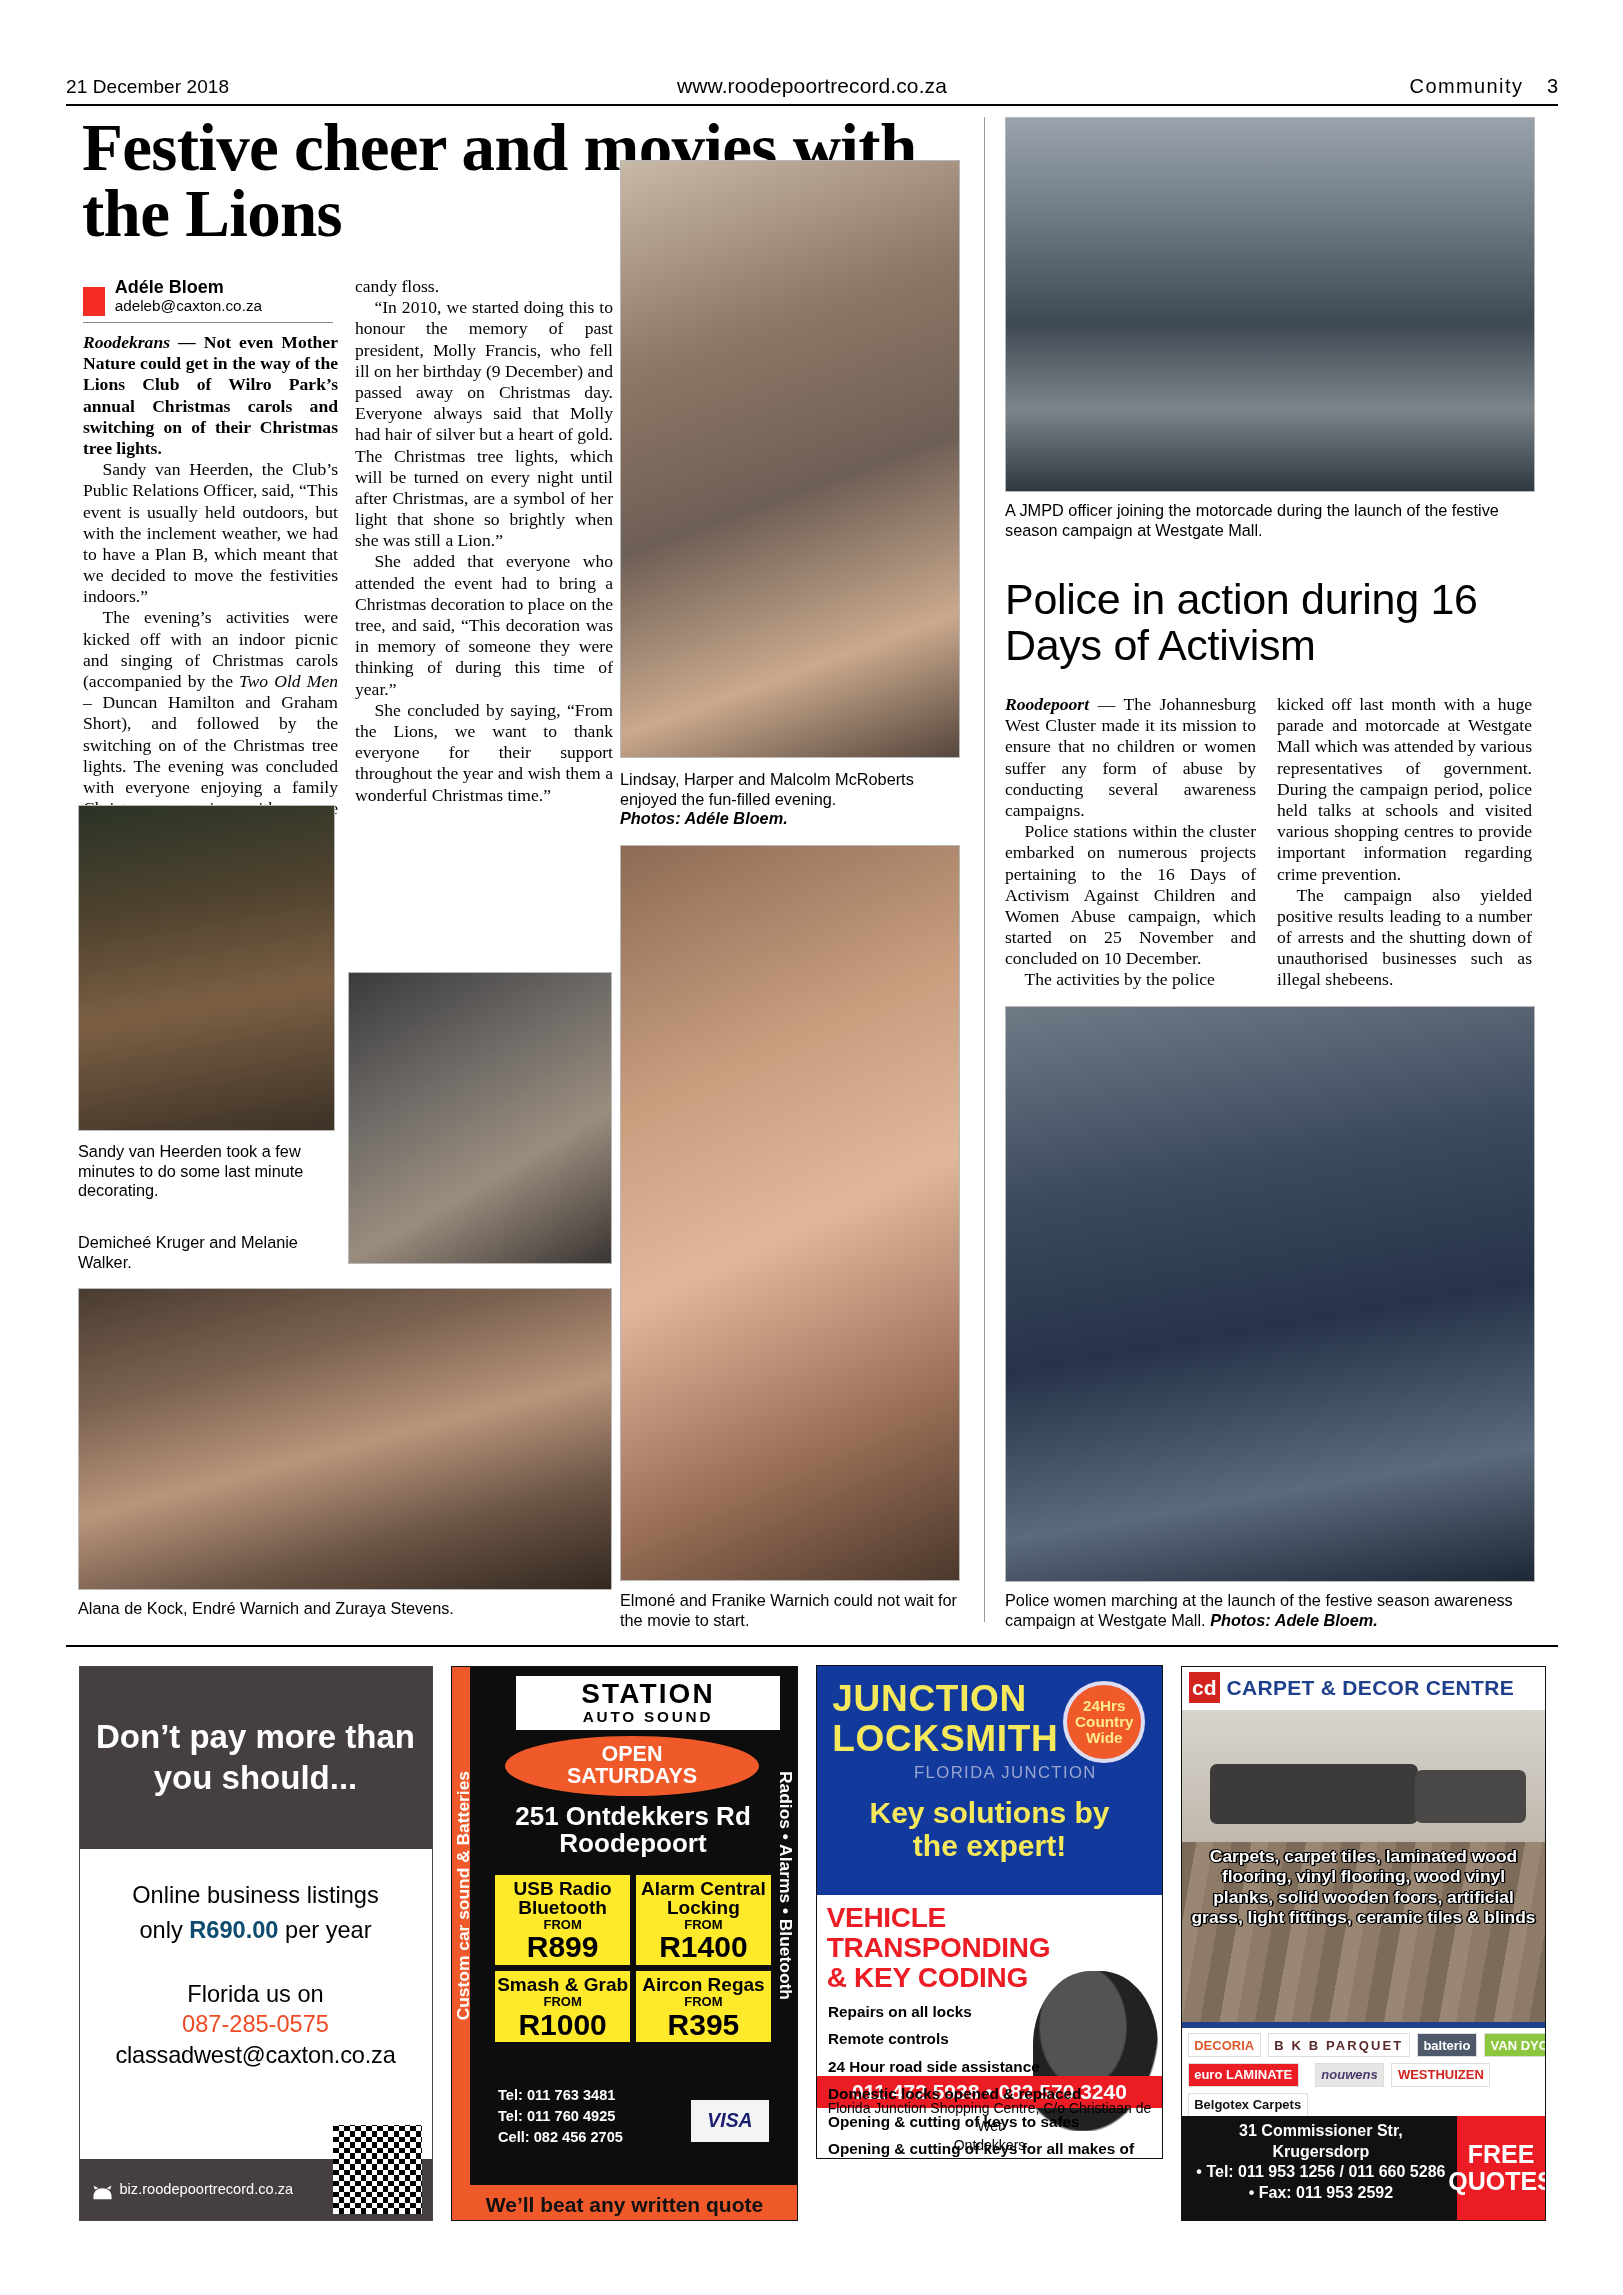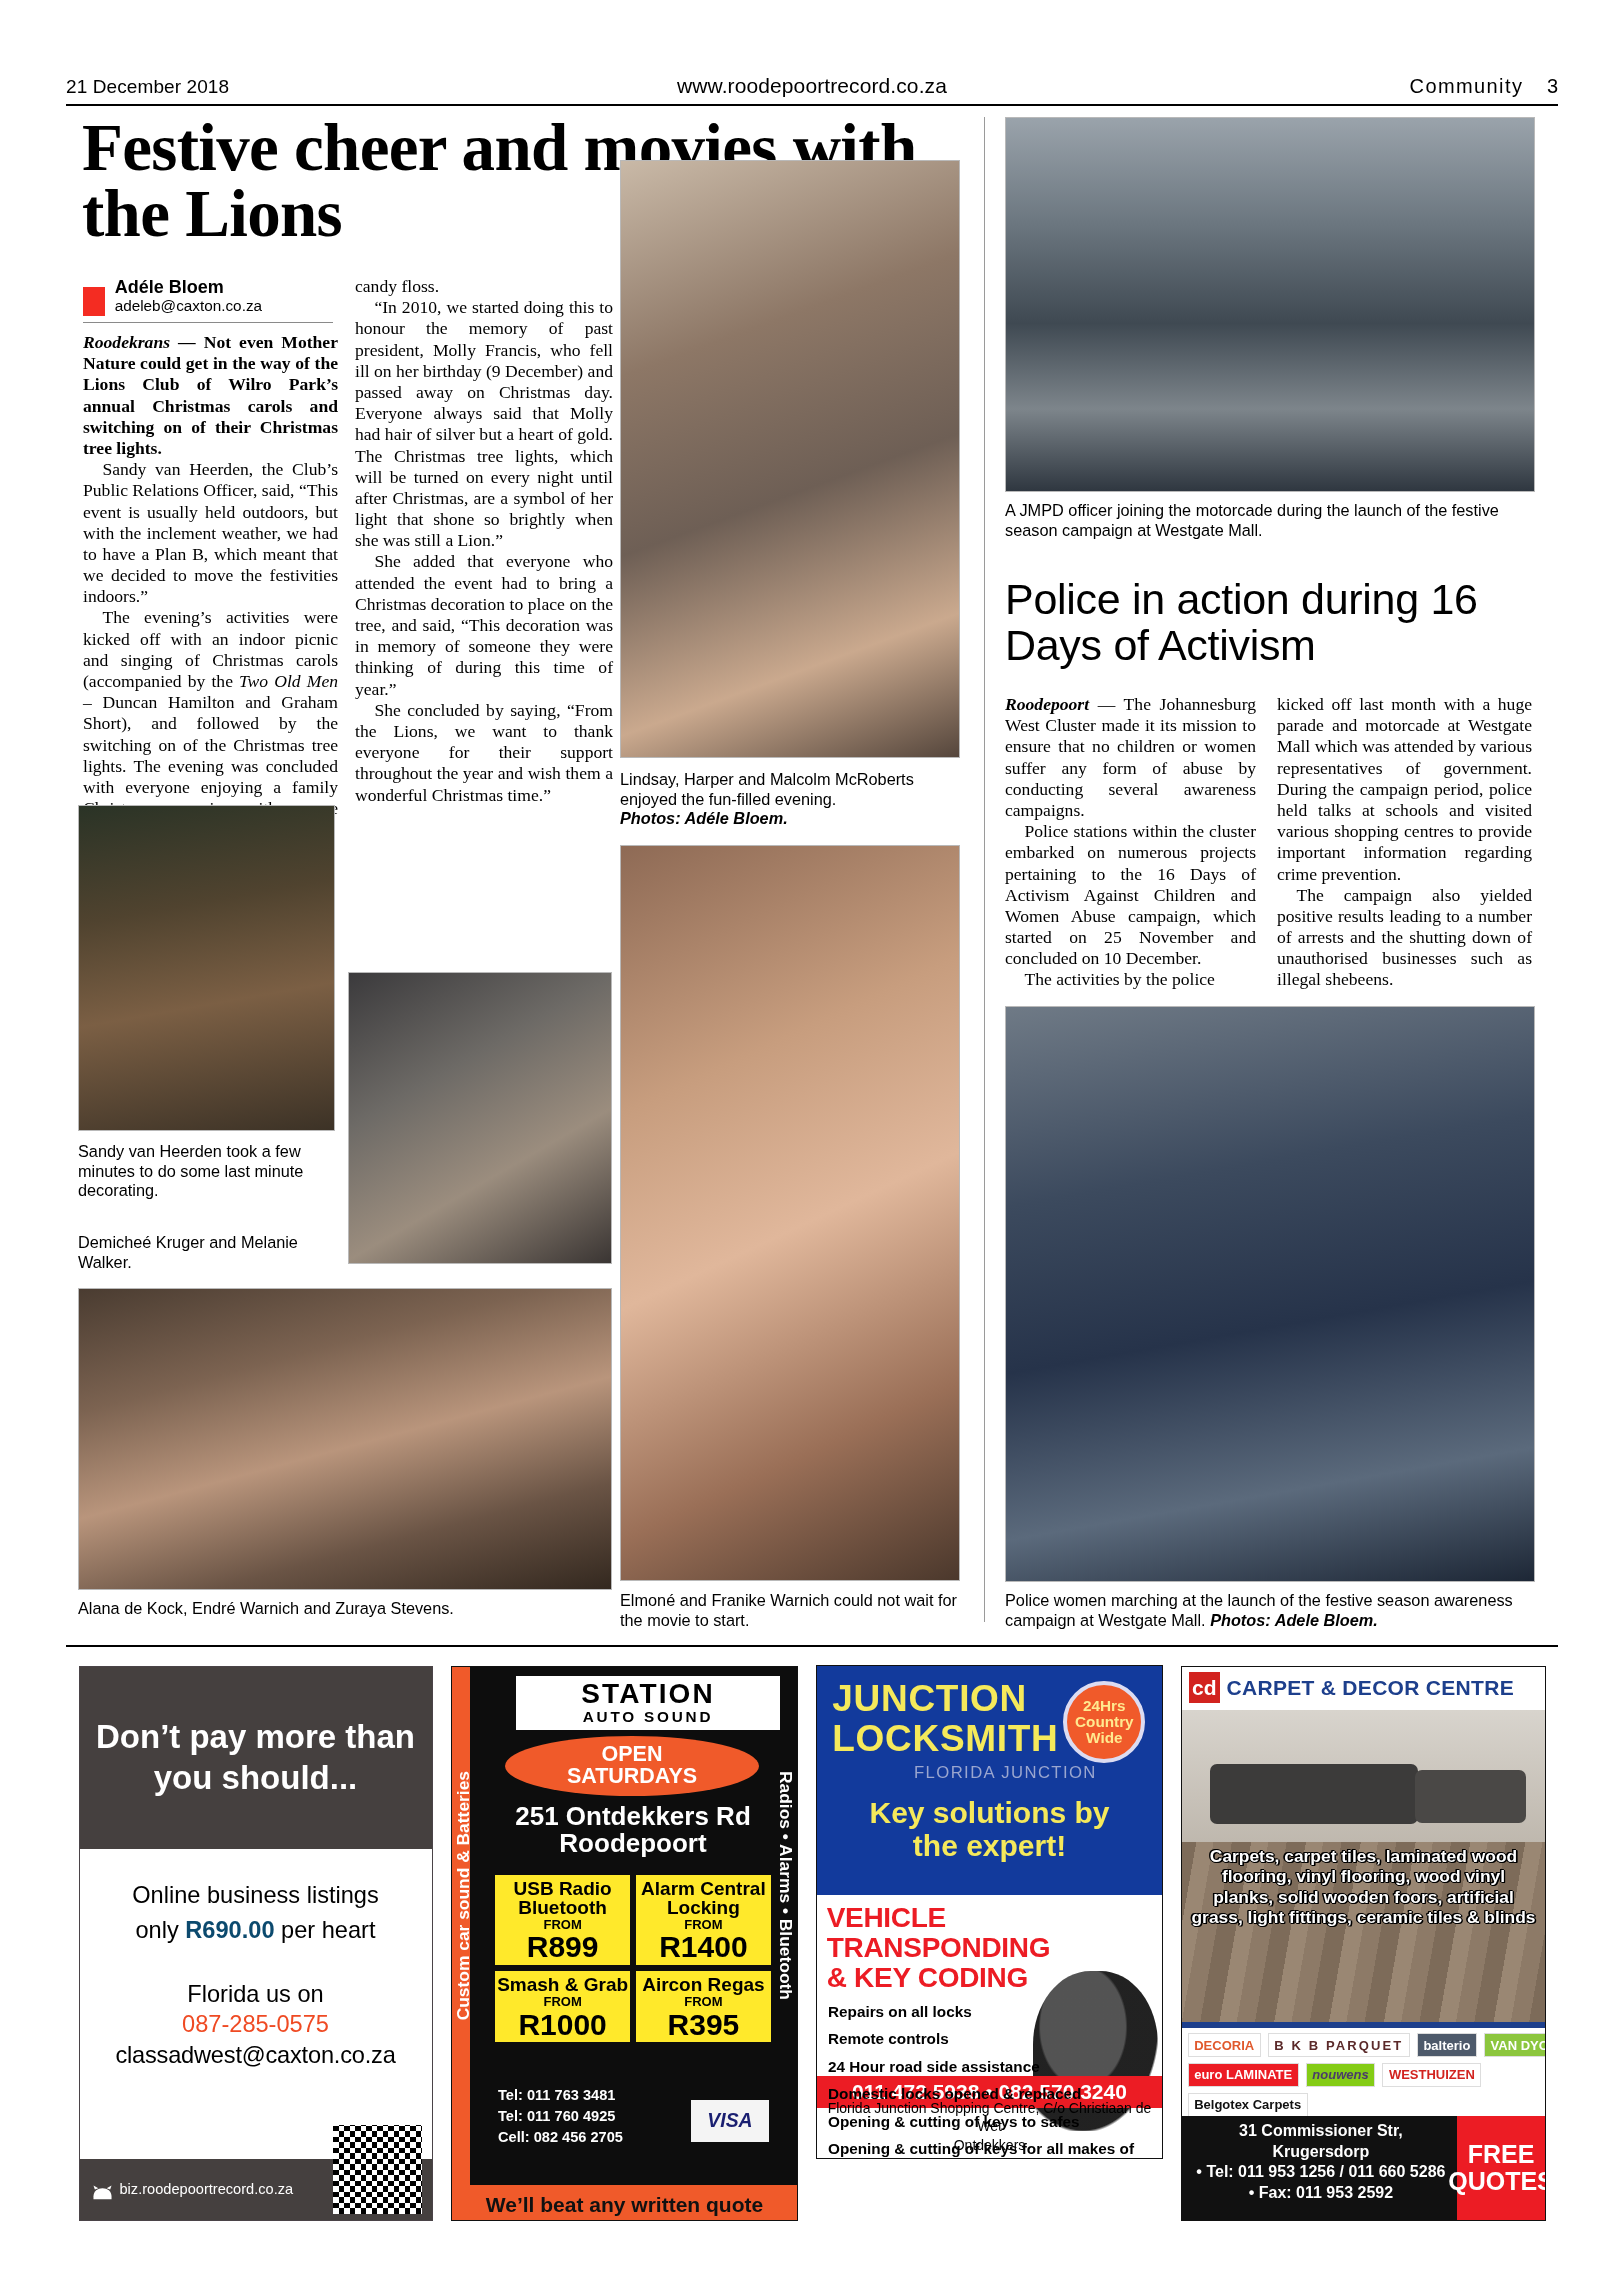--- a/index.html
+++ b/index.html
@@ -193,21 +193,21 @@
   #ad4 .bluebar { height:6.2px; background:#1d3f8c; }
   #ad4 .brands { height:132px; background:#fff; position:relative; padding:5.6px; }
   #ad4 .brow { display:flex; align-items:center; gap:7px; margin-bottom:5.6px; }
   #ad4 .chip { font-family:"Liberation Sans", sans-serif; font-weight:bold; font-size:13px;
                padding:3.5px 5.6px; border:0.7px solid #ddd; white-space:nowrap; }
   #ad4 .c-decoria { color:#e0592c; }
   #ad4 .c-bkb { color:#5b2a2a; letter-spacing:2.1px; }
   #ad4 .c-balterio { background:#4e5a6b; color:#fff; }
   #ad4 .c-vandyck { background:#8cc63e; color:#fff; }
   #ad4 .c-euro { background:#ec1c24; color:#fff; }
-  #ad4 .c-nouwens { background:#84cc16; color:#4a3b6b; font-style:italic; }
+  #ad4 .c-nouwens { background:#e5e5e5; color:#4a3b6b; font-style:italic;margin-left:9px; }
   #ad4 .c-westhupe { color:#d2231f; }
   #ad4 .c-belgotex { color:#111; }
   #ad4 .footer { position:absolute; left:0; bottom:0; width:100%; height:104px; background:#111;
                  display:flex; }
   #ad4 .footer .addr { flex:1; color:#fff; font-family:"Liberation Sans", sans-serif; font-weight:bold;
                        font-size:16px; line-height:1.28; padding:5.6px 4.2px 0 7px; text-align:center; }
   #ad4 .footer .free { width:88px; background:#ec1c24; color:#fff;
                        font-family:"Liberation Sans", sans-serif; font-weight:bold; font-size:25px;
                        display:flex; flex-direction:column; align-items:center; justify-content:center;
                        line-height:1.08; }
@@ -319,21 +319,21 @@
 
   <div class="adstrip">
 
     <div class="ad" id="ad1">
       <div class="top">
         <h3>Don’t pay more than you should...</h3>
       </div>
       <div class="mid">
         <div class="l1">Online business listings</div>
         <div class="l1">
-          <span>only </span><span class="price">R690.00</span><span> per heart</span>
+          <span>only </span><span class="price">R690.00</span><span> per year</span>
         </div>
         <div class="l2">Florida us on</div>
         <div class="phone">087-285-0575</div>
         <div class="mail">classadwest@caxton.co.za</div>
       </div>
       <div class="foot">
         <svg class="catico" viewBox="0 0 30 24">
           <path d="M2 18 C2 10 8 6 15 6 C22 6 28 10 28 18 L28 22 L2 22 Z" fill="#ffffff"></path>
           <path d="M4 8 L2 2 L9 6 Z M26 8 L28 2 L21 6 Z" fill="#ffffff"></path>
         </svg>

